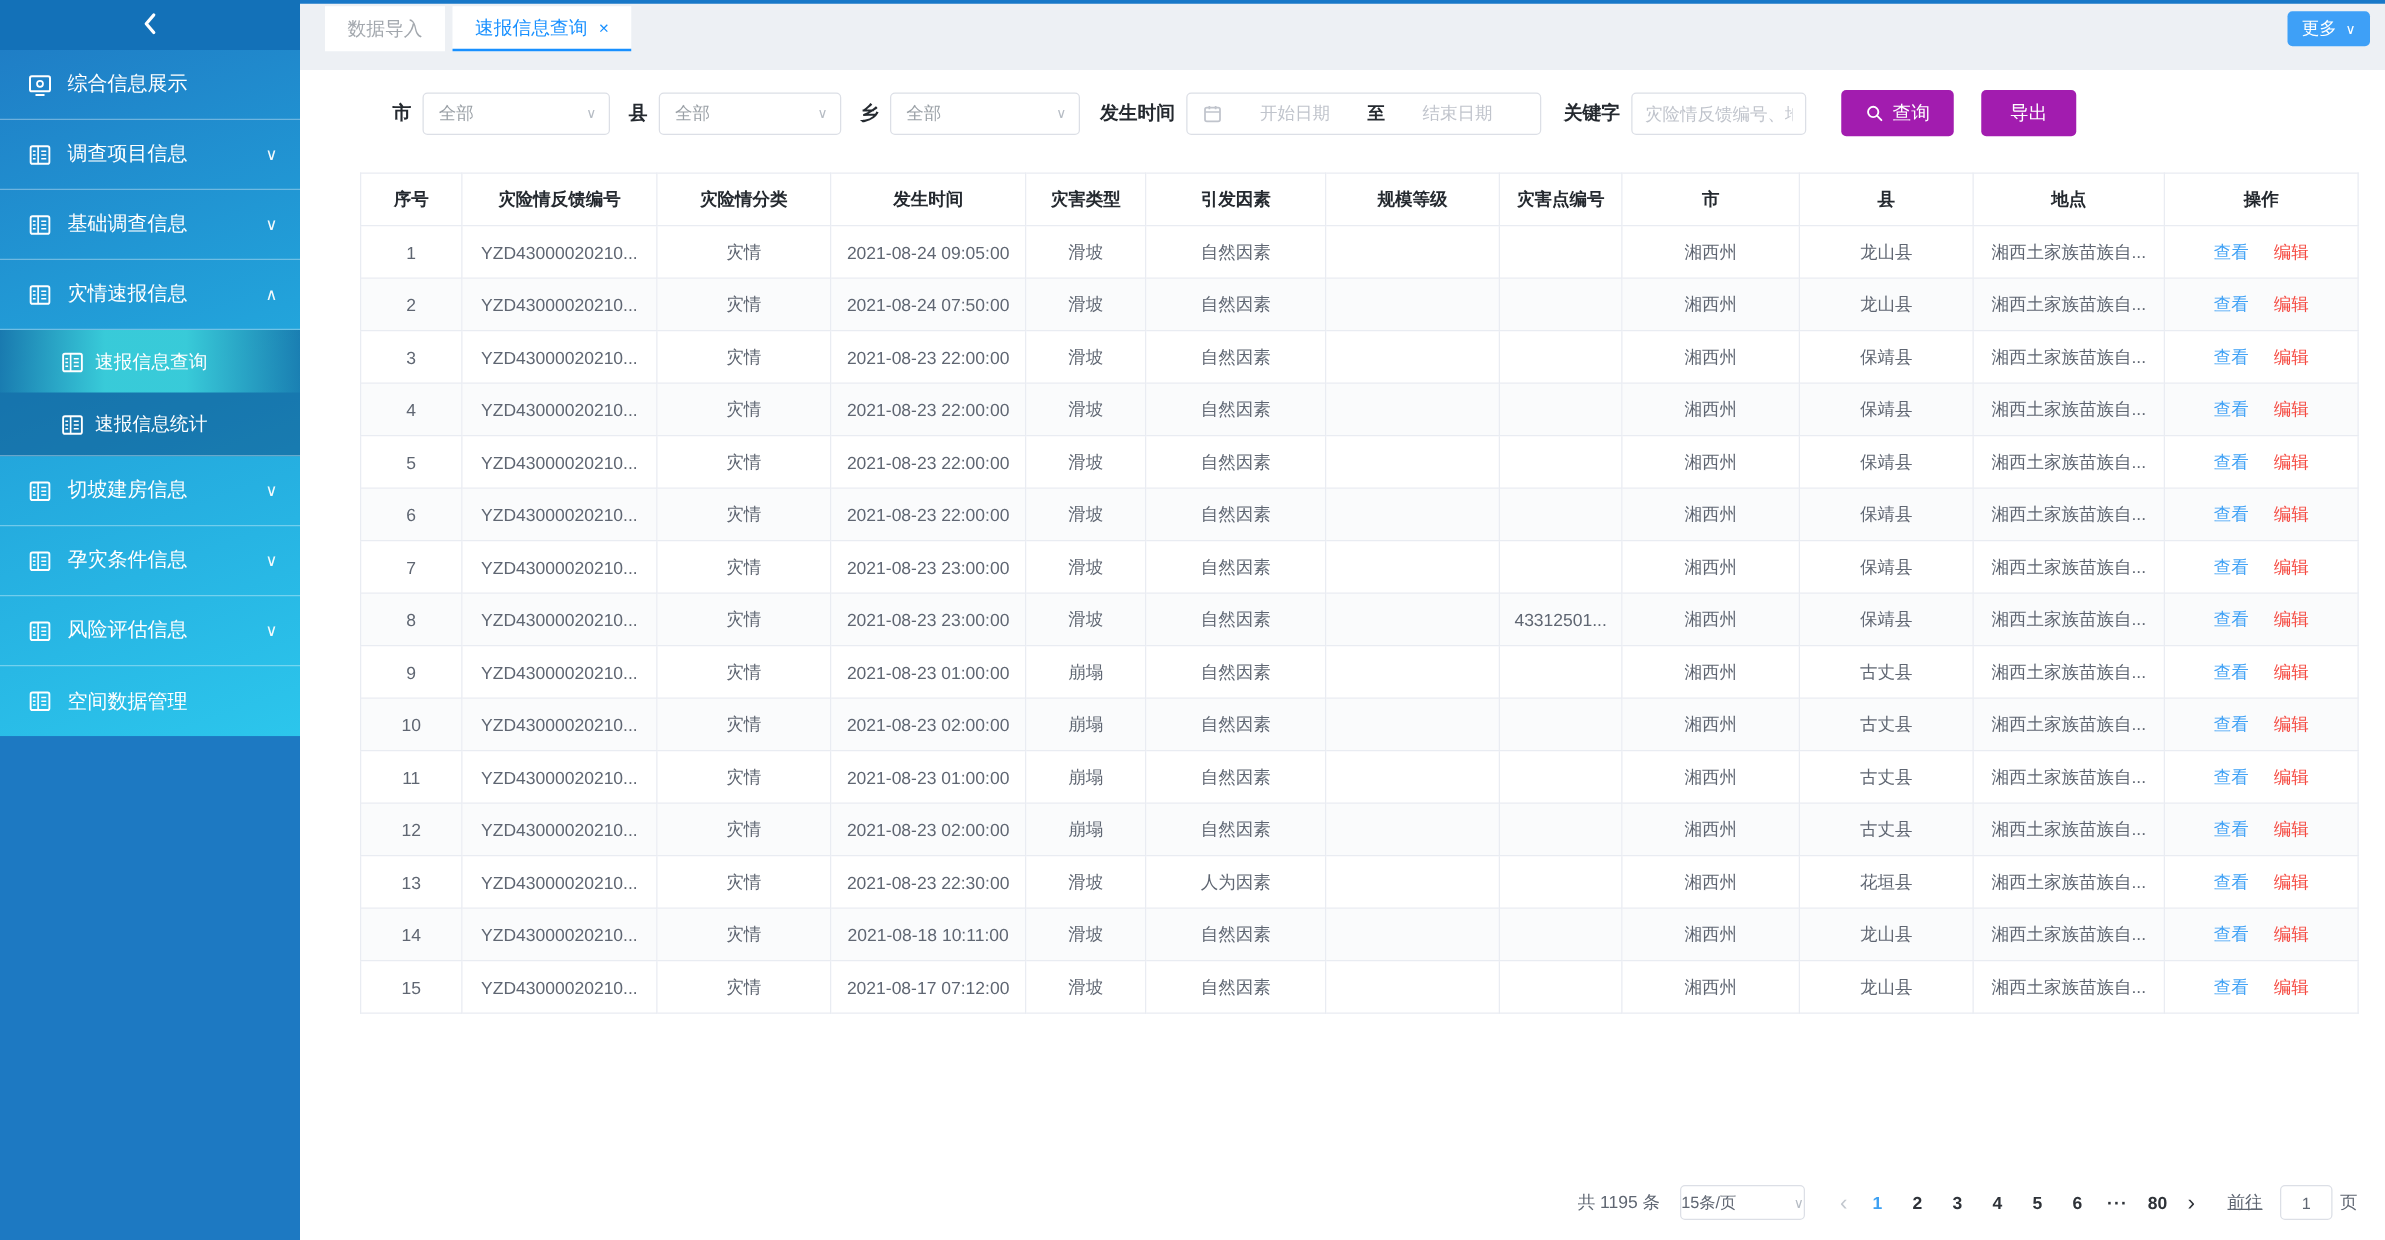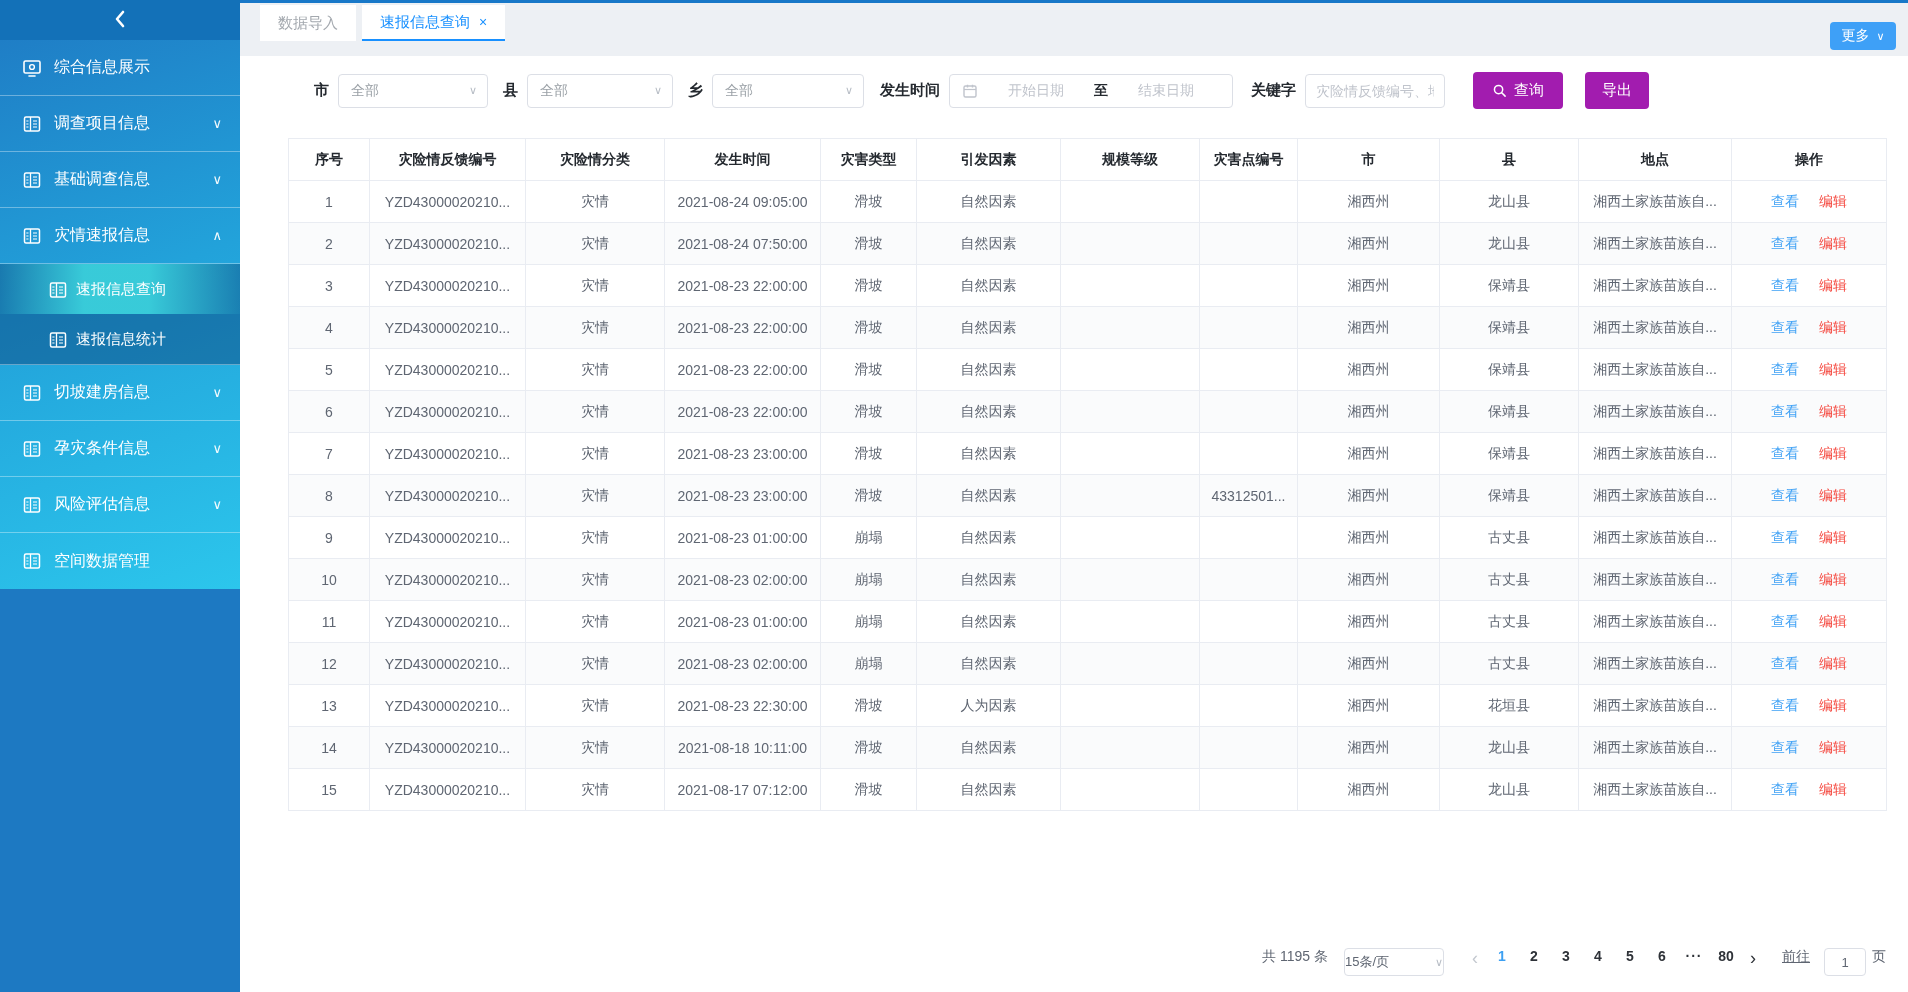--- a/index.html
+++ b/index.html
@@ -41,21 +41,21 @@
 
   
   .content { flex:1; display:flex; flex-direction:column; background:#edf0f4;
              border-top:3px solid #1878c8; position:relative; }
   .topbar { height:40px; display:flex; align-items:center; padding-left:20px; }
   .tab { height:36px; padding:0 18px; background:#fff; display:flex; align-items:center;
          justify-content:center; font-size:15px; margin-right:6px; cursor:pointer; }
   .tab-inactive { color:#a3a8ae; }
   .tab-active { color:#1890ff; border-bottom:2px solid #1890ff; }
   .tab-close { margin-left:9px; font-size:14px; color:#1890ff; }
-  .more-btn { position:absolute; top:19px; right:12px; width:66px; height:28px;
+  .more-btn { position:absolute; top:6px; right:12px; width:66px; height:28px;
     background:#3ea0f7; color:#fff; border:none; border-radius:4px; font-size:14px;
     display:flex; align-items:center; justify-content:center; gap:7px; cursor:pointer; }
   .more-chevron { font-size:11px; }
 
   .panel { flex:1; margin-top:13px; background:#fff; display:flex; flex-direction:column; overflow:hidden; }
 
   
   .filter-bar { display:flex; align-items:center; padding:16px 0 29px 74px; }
   .f-label { font-size:15px; font-weight:bold; color:#24292f; margin-right:9px; white-space:nowrap; }
   .select { height:34px; border:1px solid #dcdfe6; border-radius:4px; background:#fff;
@@ -69,38 +69,38 @@
   .cal-icon { width:16px; height:16px; margin-right:4px; }
   .cal-icon svg { width:16px; height:16px; display:block; }
   .dr-ph { flex:1; text-align:center; color:#c0c4cc; font-size:14px; }
   .dr-to { color:#24292f; font-weight:bold; font-size:14px; margin:0 4px; }
   .keyword-input { width:140px; height:34px; border:1px solid #dcdfe6; border-radius:4px;
     padding:0 10px; font-size:14px; color:#606266; margin-right:28px; outline:none; }
   .keyword-input::placeholder { color:#c0c4cc; }
   .btn-primary { height:37px; background:#a21caf; color:#fff; border:none; border-radius:4px;
     font-size:15px; display:inline-flex; align-items:center; justify-content:center; cursor:pointer; }
   .btn-search { width:90px; margin-right:22px; gap:7px; }
-  .btn-export { width:64px; }
+  .btn-export { width:76px; }
   .s-icon svg { width:15px; height:15px; display:block; }
 
   
   .table-wrap { margin-left:48px; }
   table { border-collapse:collapse; table-layout:fixed; width:1598px;padding-left:24px; }
   th, td { border:1px solid #e9ecf2; height:42px; text-align:center; padding:0 6px;
     white-space:nowrap; overflow:hidden; }
   th { font-size:14px; font-weight:bold; color:#24292f; background:#fff; }
   td { font-size:14px; color:#5f6672; }
   tbody tr:nth-child(even) td { background:#fafbfc; }
   .op-view { color:#3fa1f5; margin-right:20px; cursor:pointer; text-decoration:none; }
   .op-edit { color:#f5483f; cursor:pointer; text-decoration:none; }
 
   .spacer { flex:1; }
 
   
-  .pagination { display:flex; justify-content:flex-end;
+  .pagination { display:flex; align-items:center; justify-content:flex-end;
     padding:0 22px 16px 0; color:#5f6672; font-size:14px; }
   .pg-total { margin-right:16px; }
   .pg-size { width:100px; height:28px; border:1px solid #dcdfe6; border-radius:4px;
     display:flex; align-items:center; justify-content:center; gap:8px; color:#5f6672;
     font-size:13px; margin-right:20px; cursor:pointer; }
   .pg-prev { color:#c3c8cf; font-size:18px; margin:0 8px; cursor:pointer; }
   .pg-next { color:#2e3238; font-size:18px; margin:0 8px; cursor:pointer; }
   .page { display:inline-block; min-width:30px; text-align:center; font-weight:bold;
     color:#2e3238; margin:0 1px; cursor:pointer; }
   .page.active { color:#3da0f2; }

